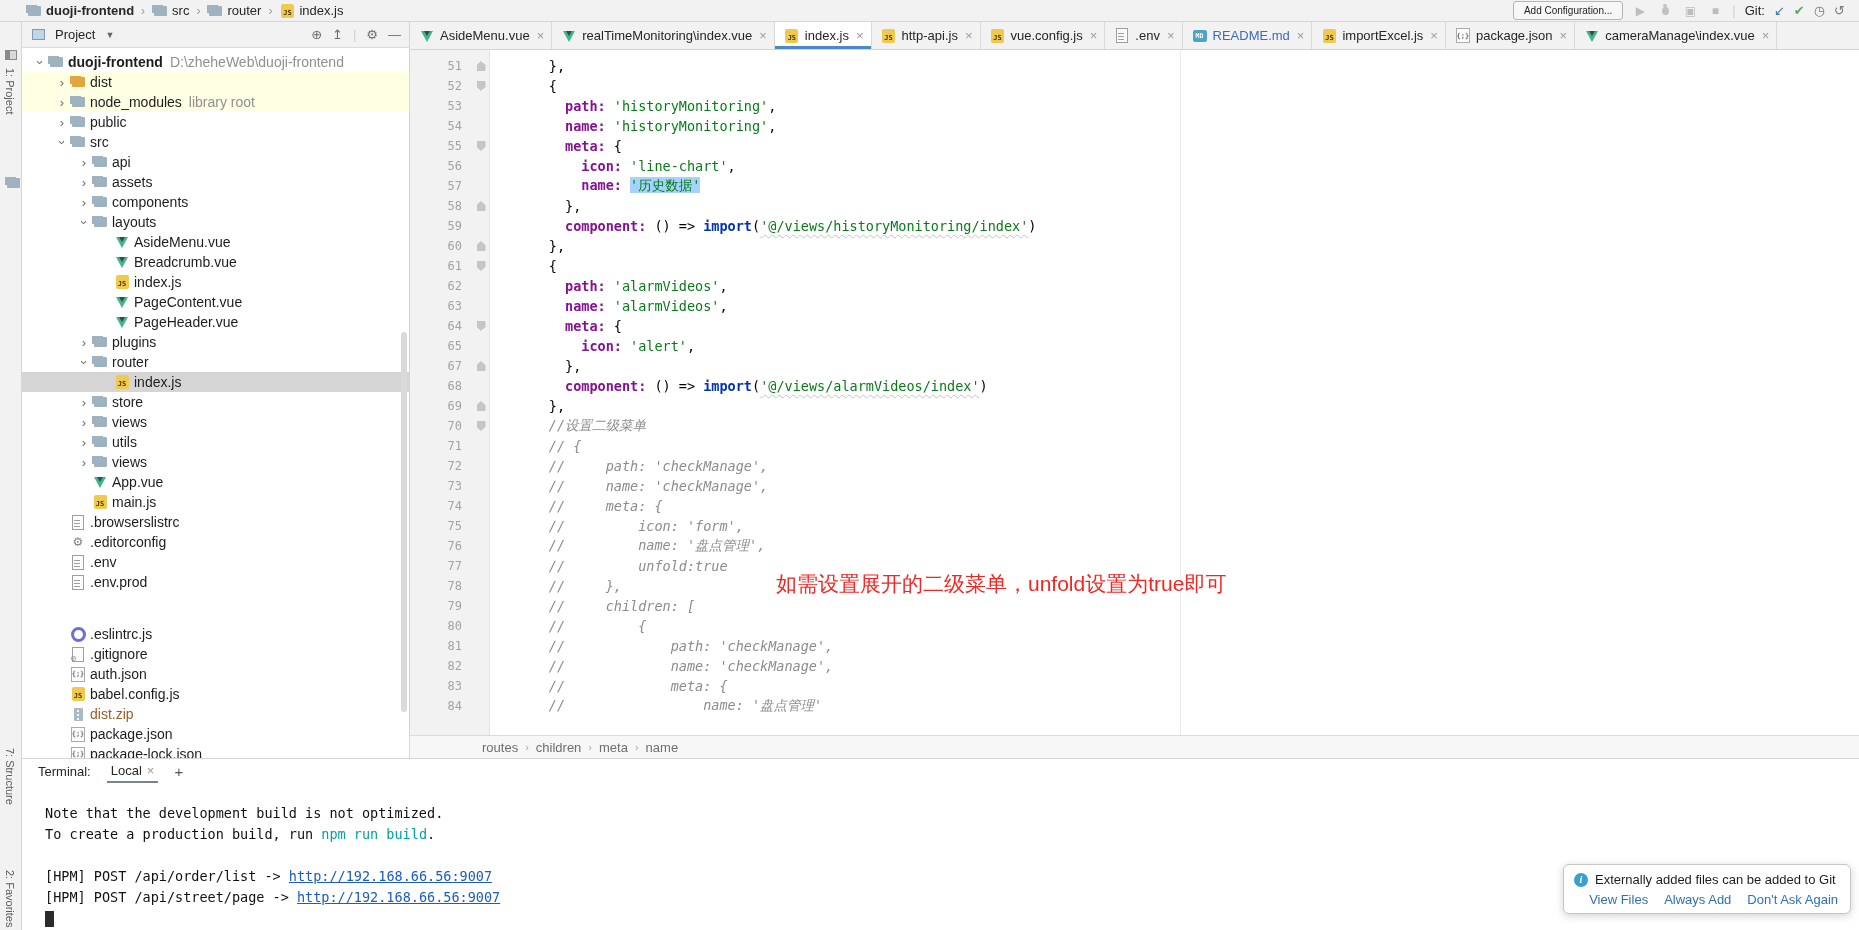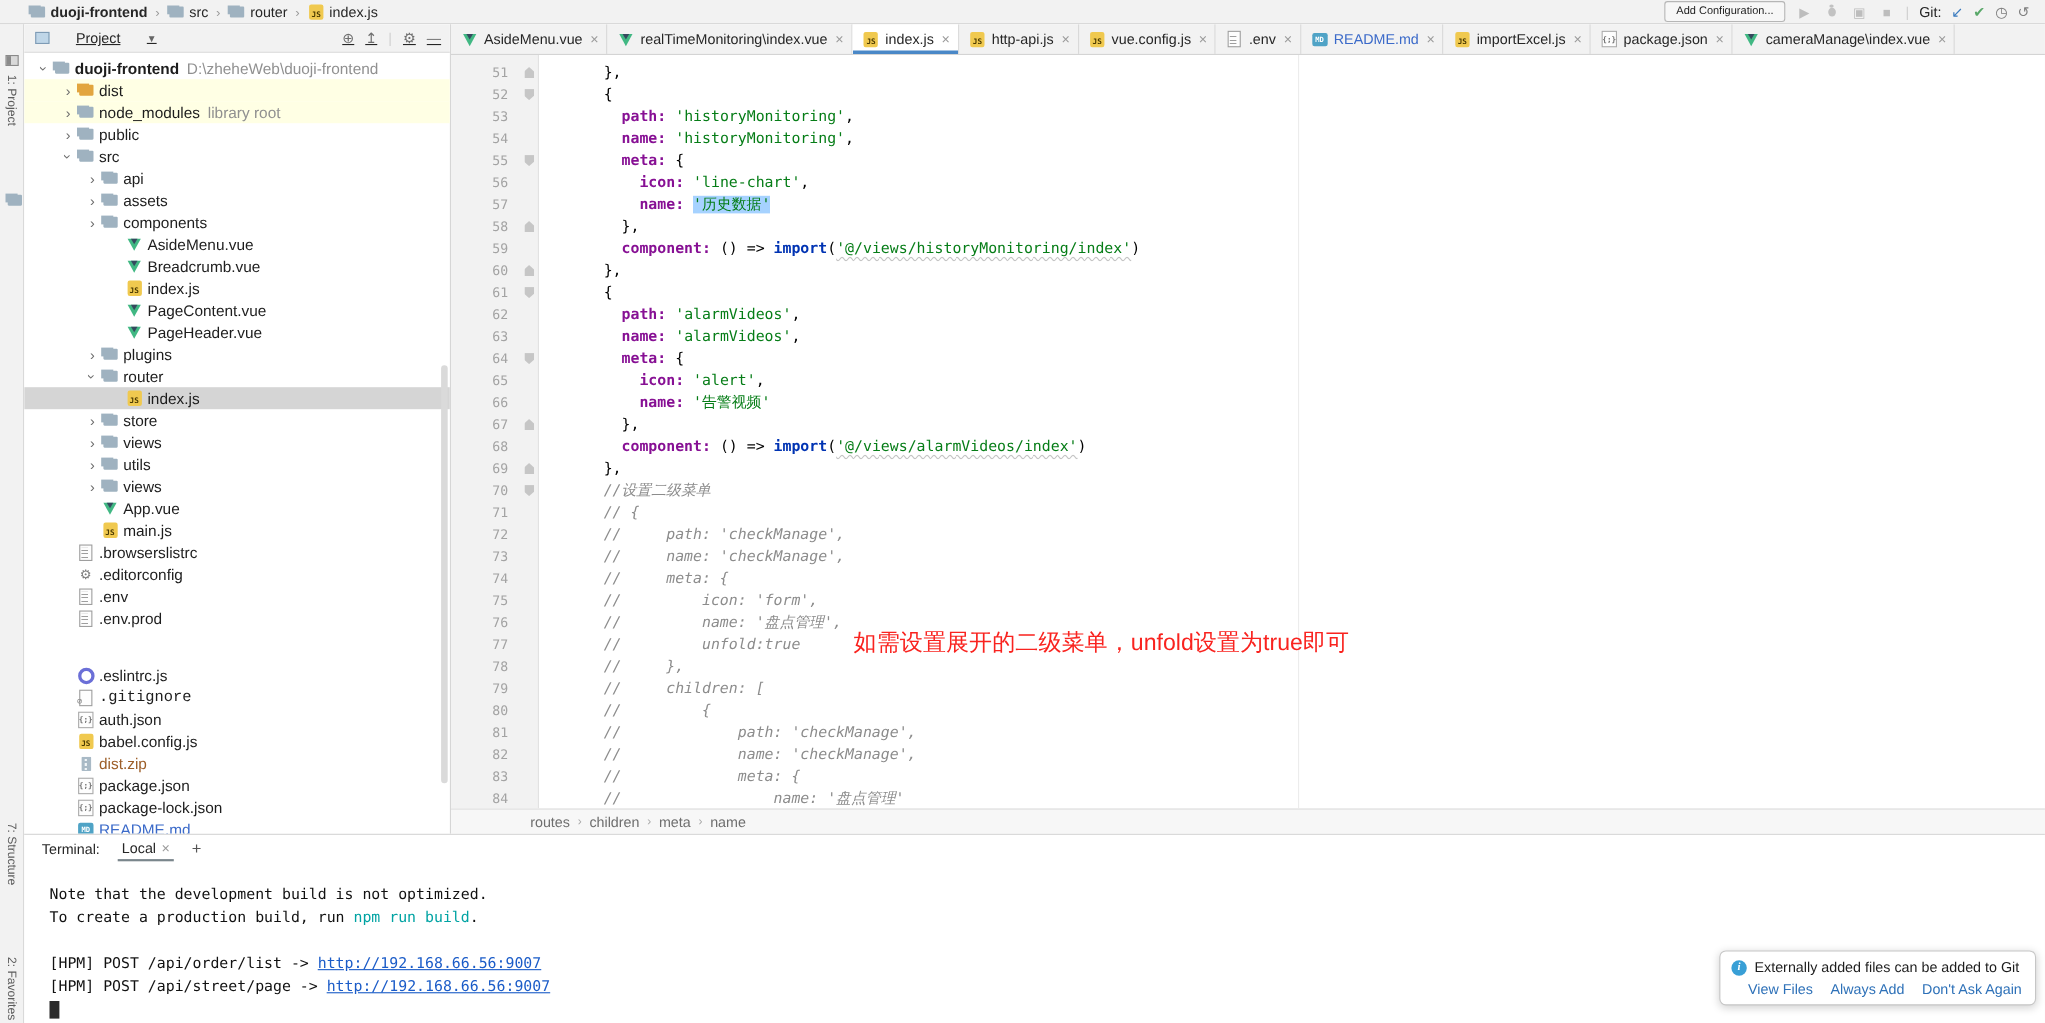--- a/index.html
+++ b/index.html
@@ -42,21 +42,21 @@
   .i-txt::before { content:""; width:10px; height:13px; background:#FDFDFD; border:1px solid #9E9E9E; background-image:repeating-linear-gradient(#FDFDFD 0 2px,#9E9E9E 2px 3px); background-size:6px 11px; background-repeat:no-repeat; background-position:1px 2px; }
   .i-json::before { content:"{;}"; width:12px; height:13px; background:#FDFDFD; border:1px solid #ABABAB; color:#6E6E6E; font:bold 7px "DejaVu Sans Mono",monospace; display:flex; align-items:center; justify-content:center; }
   .i-gear { color:#7F7F7F; font-size:12px; }
   .i-eslint::before { content:""; width:9px; height:9px; border:3px solid #6B6FD7; border-radius:50%; }
   .i-git::before { content:""; width:10px; height:13px; background:#FDFDFD; border:1px solid #9E9E9E; }
   .i-git::after { content:"\2298"; position:absolute; left:0; bottom:-2px; color:#8A8A8A; font-size:8px; }
   .i-zip::before { content:""; width:9px; height:13px; background:#A9BAC6; border-radius:1px; background-image:repeating-linear-gradient(#A9BAC6 0 2px,#F2F6F8 2px 4px); background-size:2px 13px; background-repeat:no-repeat; background-position:3.5px 0; }
 
   
   .project { position:absolute; left:22px; top:22px; width:388px; height:736px; background:#FFFFFF; border-right:1px solid #D6D6D6; overflow:hidden; }
-  .proj-head { height:26px; background:#F2F2F2; border-bottom:1px solid #DCDCDC; display:flex; align-items:center; padding:0 8px 0 10px; gap:24px; font-size:13px; color:#262626;text-decoration:underline; }
+  .proj-head { height:26px; background:#F2F2F2; border-bottom:1px solid #DCDCDC; display:flex; align-items:center; padding:0 8px 0 10px; gap:10px; font-size:13px; color:#262626; }
   .proj-head .ph-ic { width:13px; height:11px; background:#BFD6E8; border:1px solid #7E9BB5; }
   .ph-caret { color:#666; font-size:9px; }
   .ph-right { margin-left:auto; display:flex; align-items:center; gap:10px; color:#6E6E6E; font-size:13px; }
   .tree { padding-top:4px; position:relative; }
   .trow { height:20px; display:flex; align-items:center; font-size:14px; color:#1D1D1D; white-space:nowrap; }
   .trow.hl { background:#FFFFE4; }
   .trow.sel { background:#D5D5D5; }
   .chev { width:16px; flex:none; color:#6E6E6E; font-size:13px; text-align:center; line-height:1; }
   .chev.open { transform:rotate(90deg); }
   .tlabel { margin-left:4px; }
@@ -211,20 +211,25 @@
       <div class="trow" style="padding-left: 54px;">
         <span class="chev">›</span>
         <span class="i i-folder"></span>
         <span class="tlabel">assets</span>
       </div>
       <div class="trow" style="padding-left: 54px;">
         <span class="chev">›</span>
         <span class="i i-folder"></span>
         <span class="tlabel">components</span>
       </div>
+      <div class="trow" style="padding-left: 54px;">
+        <span class="chev open">›</span>
+        <span class="i i-folder"></span>
+        <span class="tlabel">layouts</span>
+      </div>
       <div class="trow" style="padding-left: 92px;">
         <span class="i i-vue"></span>
         <span class="tlabel">AsideMenu.vue</span>
       </div>
       <div class="trow" style="padding-left: 92px;">
         <span class="i i-vue"></span>
         <span class="tlabel">Breadcrumb.vue</span>
       </div>
       <div class="trow" style="padding-left: 92px;">
         <span class="i i-js"></span>
@@ -293,21 +298,21 @@
         <span class="tlabel">.env</span>
       </div>
       <div class="trow" style="padding-left: 48px;">
         <span class="i i-txt"></span>
         <span class="tlabel">.env.prod</span>
       </div>
       <div class="trow" style="padding-left: 48px; margin-top: 32px;">
         <span class="i i-eslint"></span>
         <span class="tlabel">.eslintrc.js</span>
       </div>
-      <div class="trow" style="padding-left: 48px; font-family: Liberation Mono, monospace;">
+      <div class="trow" style="padding-left: 48px;">
         <span class="i i-git"></span>
         <span class="tlabel">.gitignore</span>
       </div>
       <div class="trow" style="padding-left: 48px;">
         <span class="i i-json"></span>
         <span class="tlabel">auth.json</span>
       </div>
       <div class="trow" style="padding-left: 48px;">
         <span class="i i-js"></span>
         <span class="tlabel">babel.config.js</span>
@@ -470,25 +475,20 @@
           <span class="ln">64</span>
           <span class="fold">
             <span class="fm down"></span>
           </span>
           <span class="codetext"><span>        </span><span class="sk">meta:</span><span> {</span></span>
         </div>
         <div class="cl">
           <span class="ln">65</span>
           <span class="fold"></span>
           <span class="codetext"><span>          </span><span class="sk">icon:</span><span> </span><span class="ss">'alert'</span><span>,</span></span>
-        </div>
-        <div class="cl">
-          <span class="ln">66</span>
-          <span class="fold"></span>
-          <span class="codetext"><span>          </span><span class="sk">name:</span><span> </span><span class="ss">'告警视频'</span></span>
         </div>
         <div class="cl">
           <span class="ln">67</span>
           <span class="fold">
             <span class="fm up"></span>
           </span>
           <span class="codetext"><span>        },</span></span>
         </div>
         <div class="cl">
           <span class="ln">68</span>

